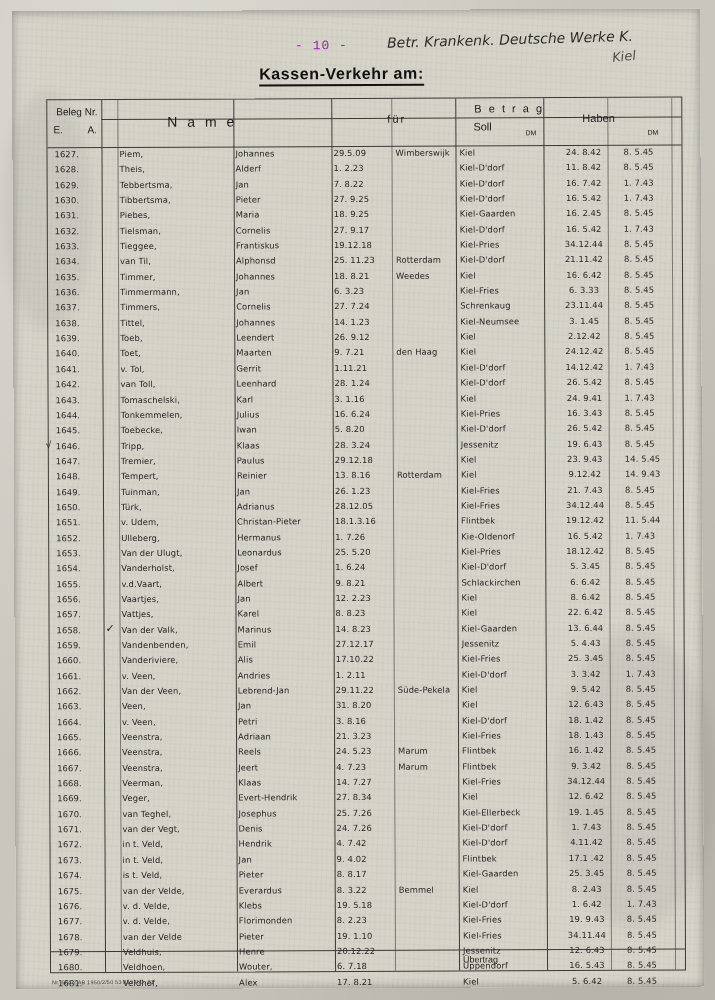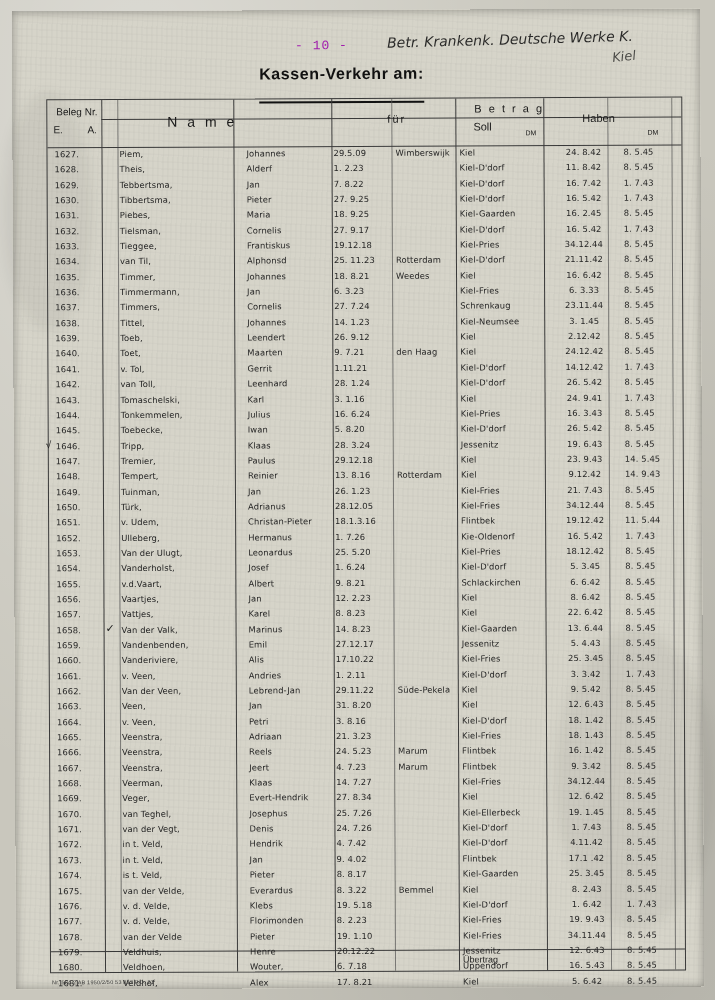--- a/index.html
+++ b/index.html
@@ -79,21 +79,21 @@
   }
   .title {
     position: absolute;
     left: 247px; top: 55px;
     font-family: "Liberation Sans", sans-serif;
     font-weight: bold;
     font-size: 16px;
     letter-spacing: 0.6px;
     color: #111;
     border-bottom: 2px solid #111;
-    padding-bottom: 18px;
+    padding-bottom: 1px;
   }
   
   .tbl {
     position: absolute;
     left: 34px;
     top: 88px;
     width: 634px;
     height: 872px;
     border: 1px solid #3a3a3a;
   }
@@ -141,21 +141,21 @@
     position: absolute;
     font-family: "DejaVu Sans", sans-serif;
     font-size: 8.4px;
     color: #252525;
     white-space: nowrap;
     top: 2px;
     letter-spacing: 0.1px;
   }
   .c-nr   { left: 7px; width: 52px; }
   .c-vor  { left: 72px; width: 120px; }
-  .c-nach { left: 188px; width: 108px; padding-left: 11px; }
+  .c-nach { left: 188px; width: 108px; }
   .c-date { left: 286px; width: 60px; }
   .c-ort  { left: 348px; width: 60px; }
   .c-zweck{ left: 412px; width: 90px; }
   .c-soll { left: 508px; width: 56px; text-align: center;}
   .c-hab  { left: 576px; width: 43px; text-align: left;}
   .row .check {
     position: absolute;
     left: 56px; top: -1px;
     font-family: "DejaVu Sans", sans-serif;
     font-size: 11px;

